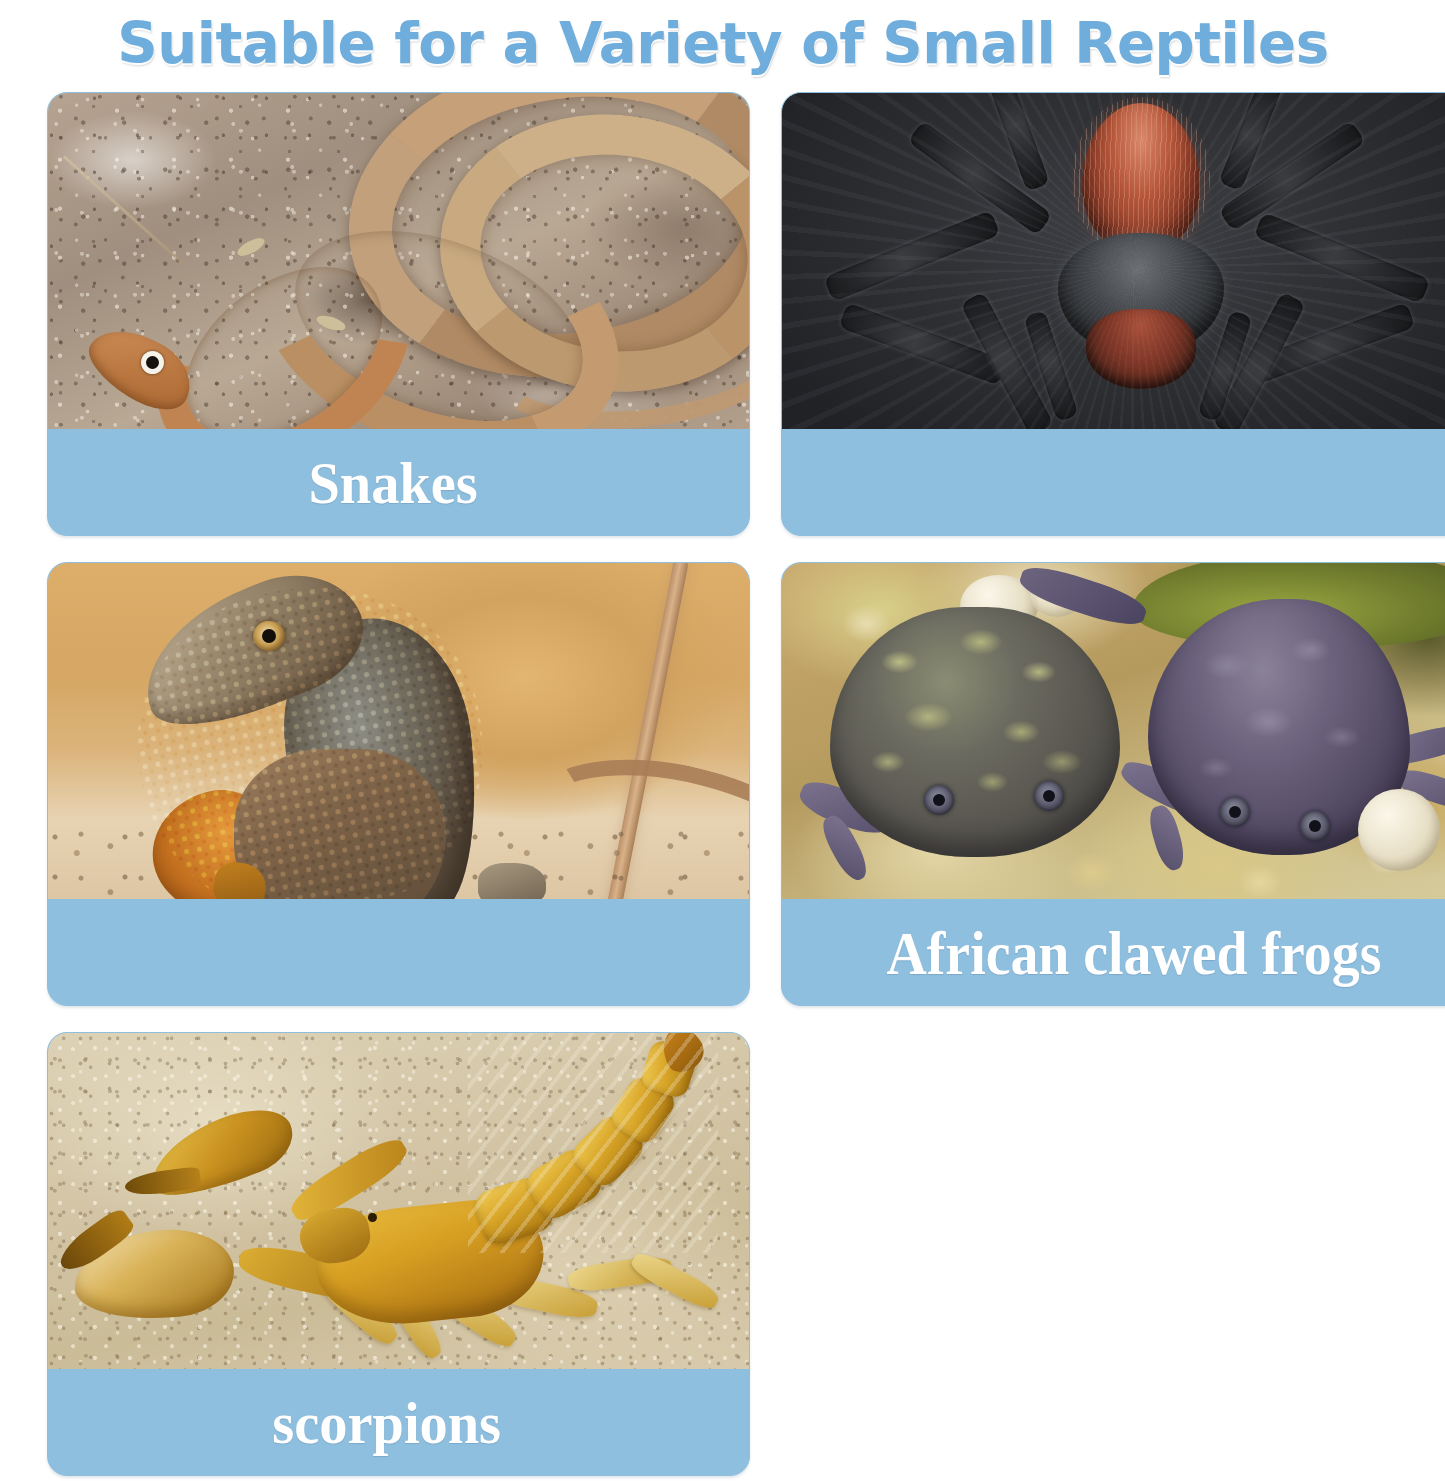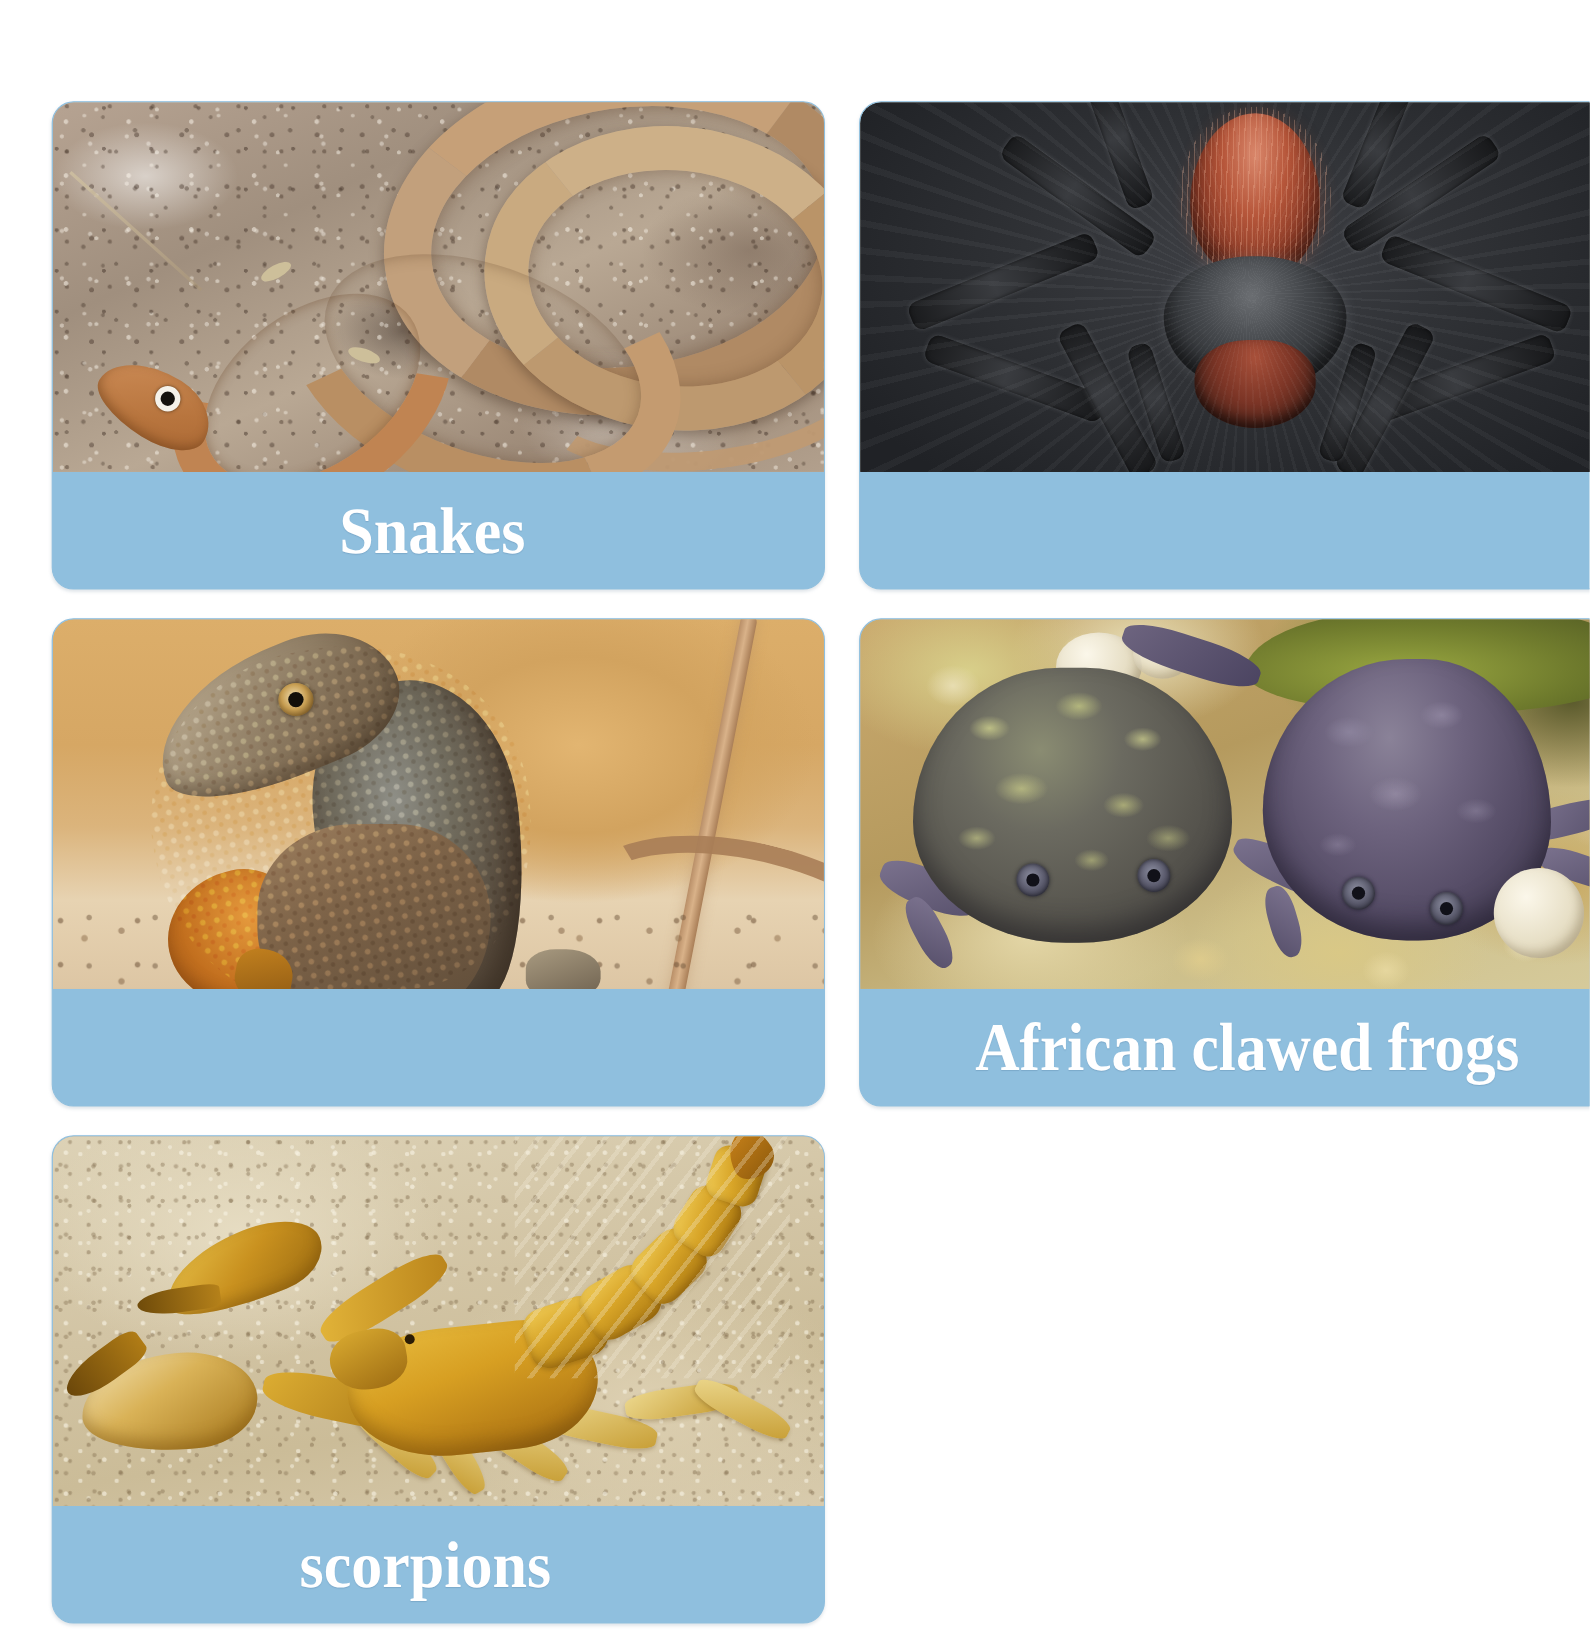--- a/index.html
+++ b/index.html
@@ -792,20 +792,23 @@
     width: 9px; height: 9px;
     background: #2a1c06;
     border-radius: 50%;
   }
 </style>
 </head>
 <body>
 
 <div id="page">
 
+  <div id="title-bar">
+    <div id="page-title">Suitable for a Variety of Small Reptiles</div>
+  </div>
 
   <div id="grid">
 
     <div class="card">
       <div class="photo">
         <div class="layer snake-bg"></div>
         <div class="layer snake-speckle"></div>
         <div class="snake-twig"></div>
         <div class="snake-body1"></div>
         <div class="snake-body2"></div>

